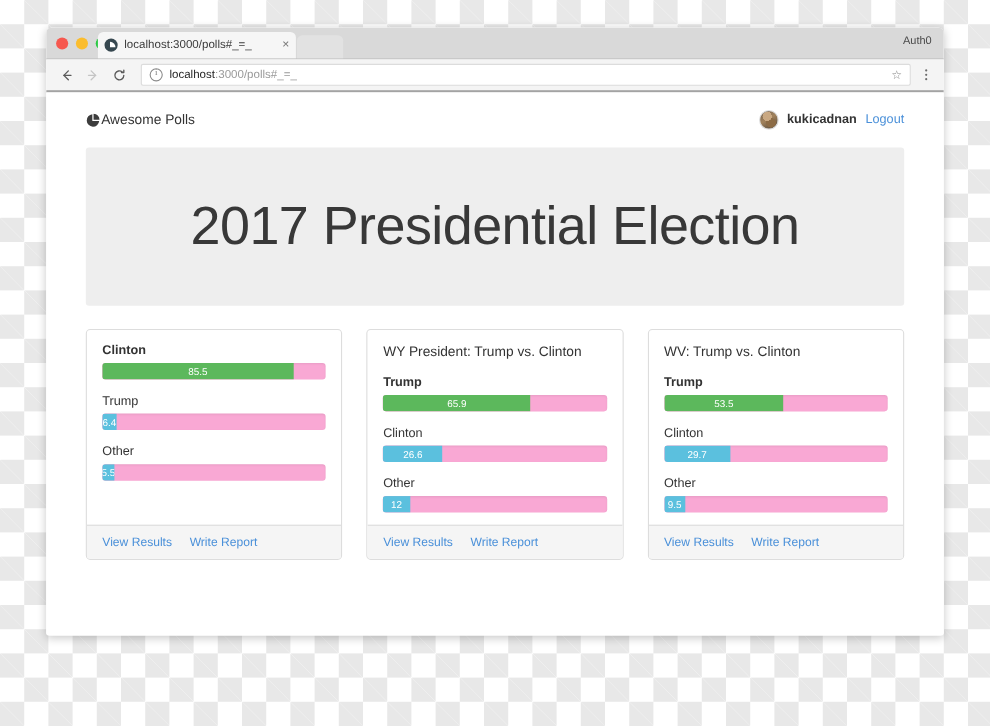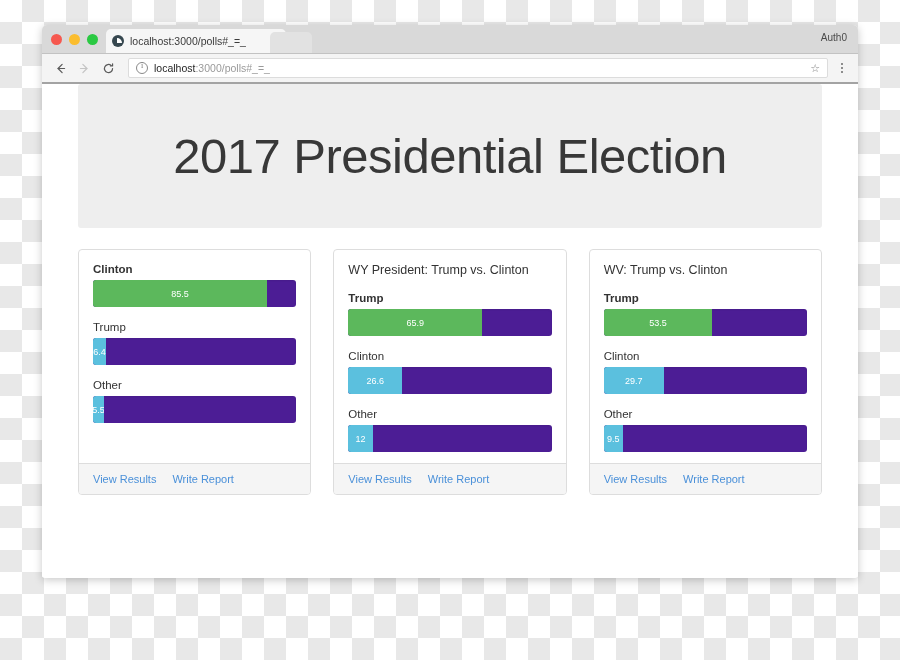--- a/index.html
+++ b/index.html
@@ -51,21 +51,21 @@
     width: 11px;
     height: 11px;
     border-radius: 50%;
   }
   .tl-red { background: #f6584f; }
   .tl-yellow { background: #fbbd2e; }
   .tl-green { background: #2ac942; }
 
   .tab {
     position: absolute;
-    left: 64px;
+    left: 47px;
     top: 4px;
     width: 180px;
     height: 24px;
     background: #f6f6f6;
     border-radius: 5px 5px 0 0;
     display: flex;
     align-items: center;
     padding: 0 6px;
     box-sizing: border-box;
   }
@@ -302,22 +302,22 @@
     white-space: nowrap;
   }
   .opt-label {
     font-size: 11.5px;
     color: #333333;
     margin-bottom: 5px;
   }
   .opt-label.leader { font-weight: bold; }
 
   .progress {
-    height: 27px;
-    background: #4c1d95;
+    height: 15px;
+    background: #f9a8d4;
     border-radius: 3px;
     overflow: hidden;
     margin-bottom: 14px;
     box-shadow: inset 0 1px 2px rgba(0,0,0,0.07);
   }
   .progress:last-child { margin-bottom: 0; }
   .progress-bar {
     height: 100%;
     display: flex;
     align-items: center;
@@ -395,20 +395,37 @@
 
     <div class="menu-dots">
       <span></span>
         <span></span>
         <span></span>
     </div>
   </div>
 
   <div class="viewport">
 
+    <div class="app-nav">
+      <div class="brand">
+        <span class="pie-icon">
+          <svg width="13" height="13" viewBox="0 0 16 16" aria-hidden="true">
+            <path d="M7.3 1 A7 7 0 1 0 15 8.7 L7.3 8.7 Z" fill="#3d3d3d"></path>
+            <path d="M8.7 0.6 A7.4 7.4 0 0 1 15.4 7.3 L8.7 7.3 Z" fill="#3d3d3d"></path>
+          </svg>
+        </span>
+        <span>Awesome Polls</span>
+      </div>
+
+      <div class="nav-right">
+        <span class="avatar"></span>
+        <span class="username">kukicadnan</span>
+        <span class="logout-link">Logout</span>
+      </div>
+    </div>
 
     <div class="jumbotron">
       <h1 class="jumbo-title">2017 Presidential Election</h1>
     </div>
 
     <div class="cards-row">
         <div class="poll-card">
           <div class="card-body">
             <div class="opt-label leader">Clinton</div>
             <div class="progress">

